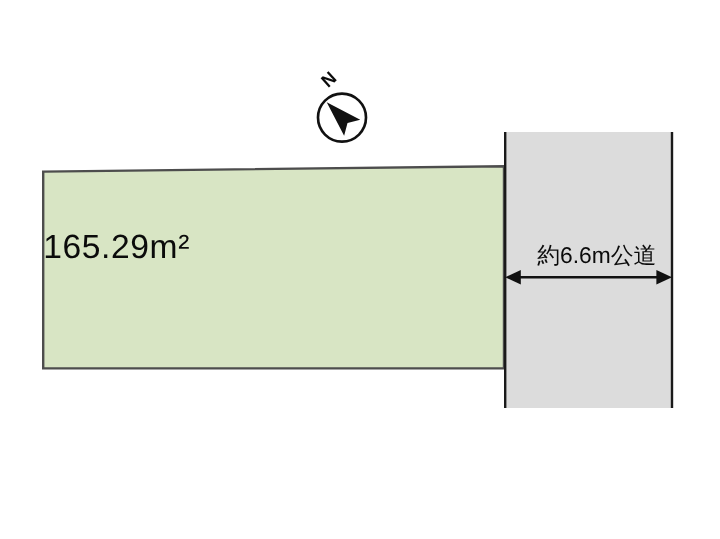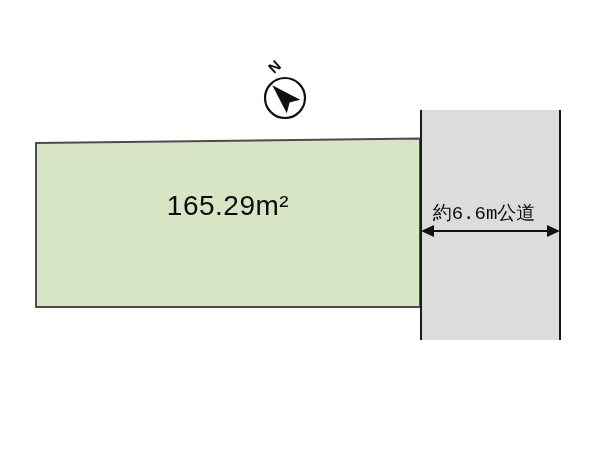--- a/index.html
+++ b/index.html
@@ -25,36 +25,35 @@
   .label {
     position: absolute;
     color: #0b0b0b;
     white-space: nowrap;
   }
   .area-block {
     position: absolute;
     left: 36px;
     top: 190px;
     width: 384px;
-    text-align: center;
+    text-align: left;
     color: #0b0b0b;
   }
   .area-line {
     font-size: 28px;
     line-height: 32px;
     letter-spacing: 0.5px;
   }
   .road-label {
     left: 421px;
     top: 202px;
     width: 126px;
-    text-align: center;
+    text-align: right;
     font-size: 19px;
     line-height: 24px;
-    font-family: Liberation Mono, monospace;
   }
   .north-label {
     left: 269px;
     top: 58px;
     font-size: 15px;
     font-weight: bold;
     transform: rotate(-42deg);
     transform-origin: center center;
   }
 </style>

